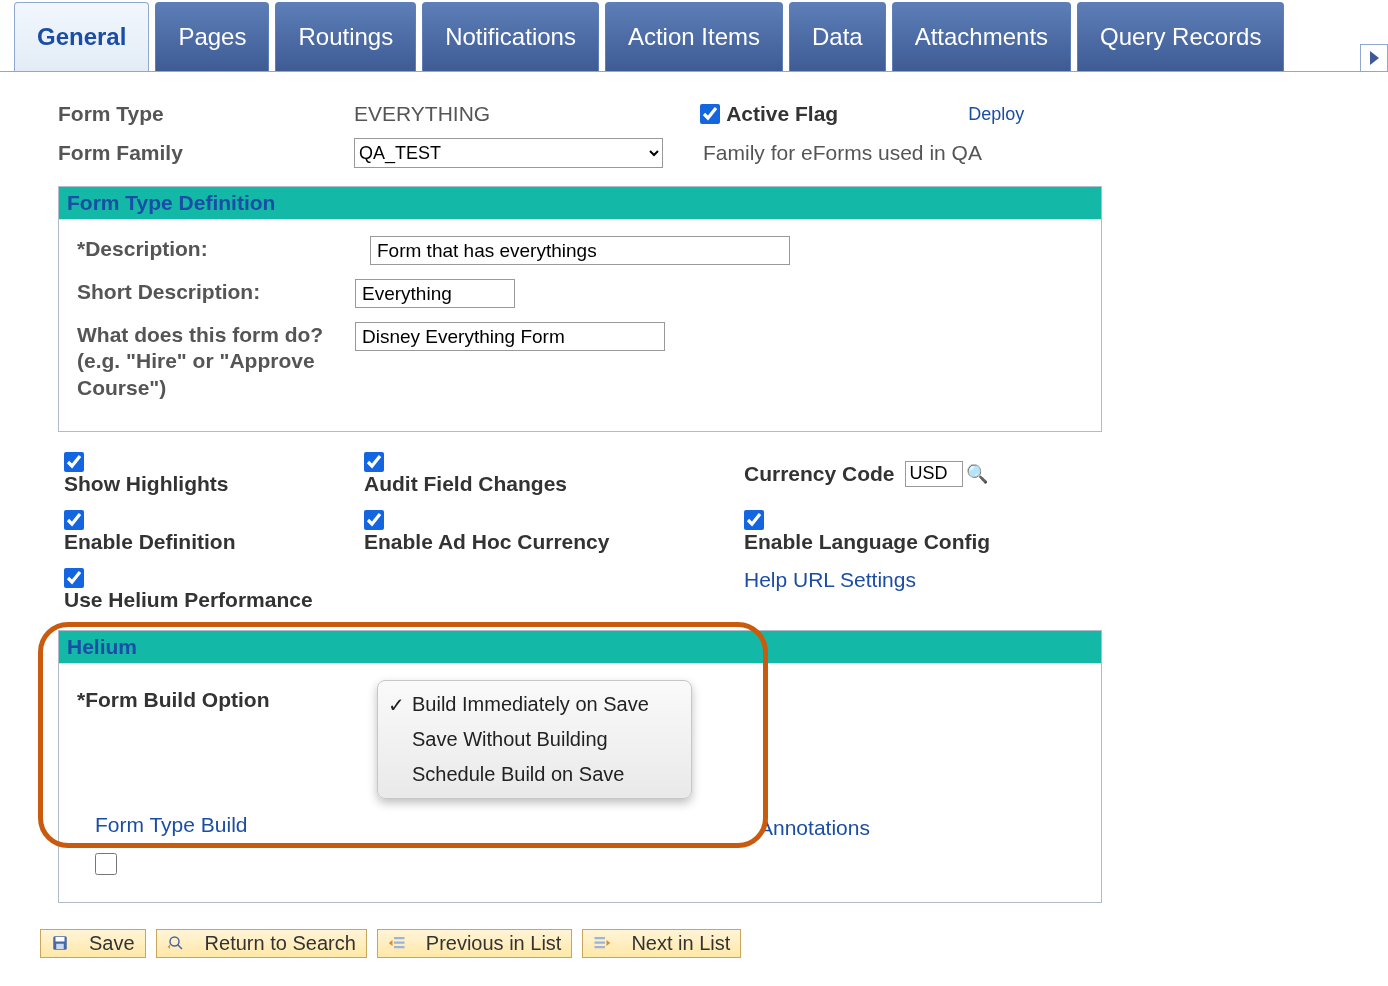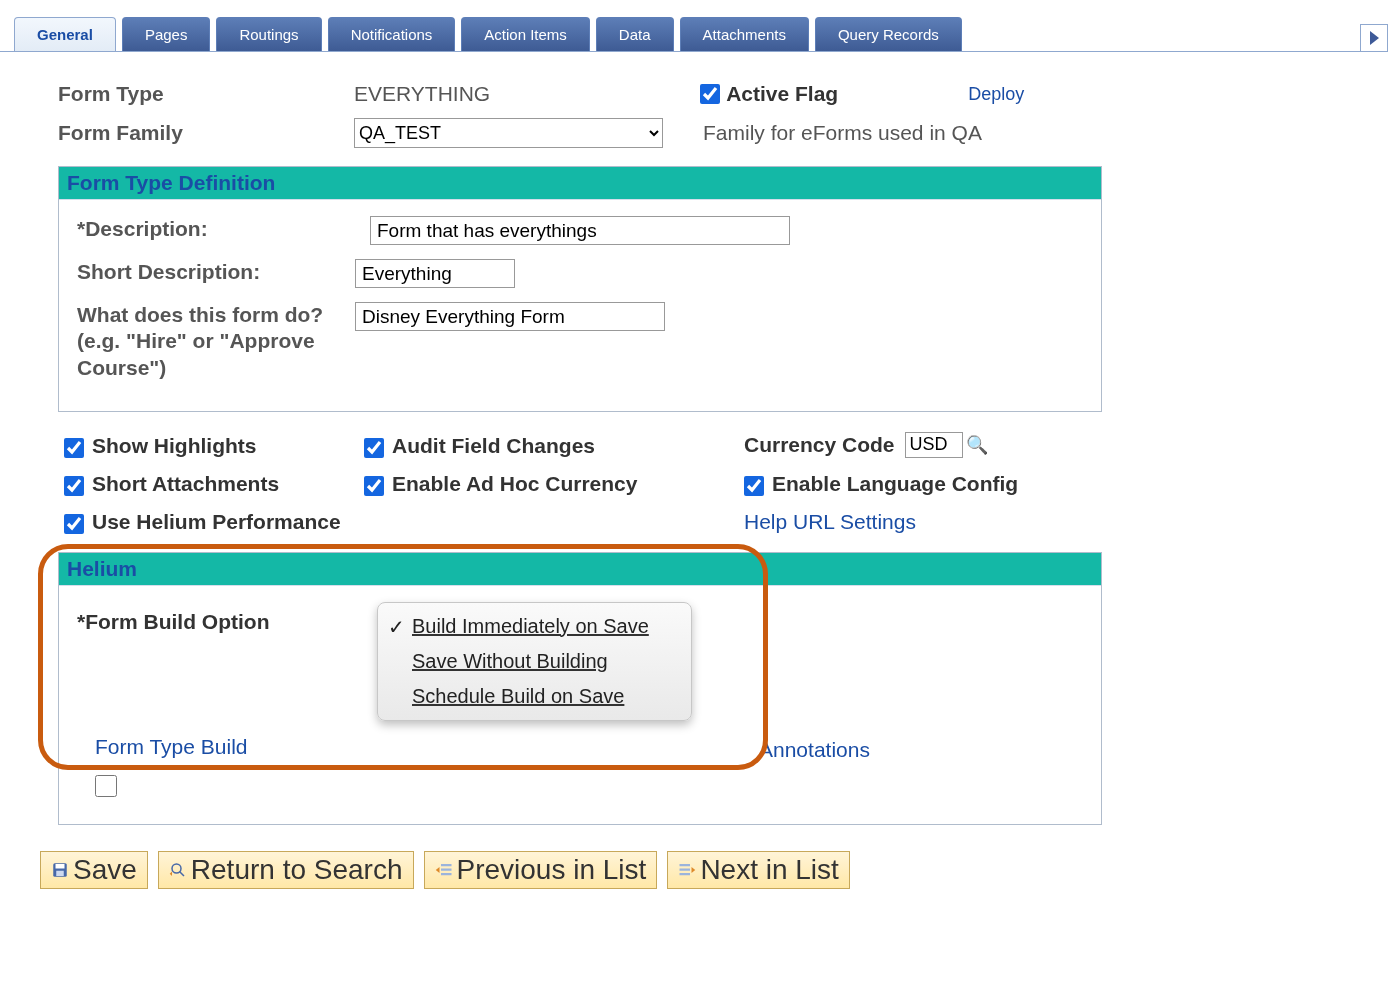--- a/index.html
+++ b/index.html
@@ -1,26 +1,26 @@
 <!DOCTYPE html>
 <html><head>
 <meta charset="utf-8">
 <style>
 * { box-sizing: border-box; margin: 0; padding: 0; }
 body { font-family: Arial, Helvetica, sans-serif; font-size: 17px; color: #333; background: #fff; width: 1388px; }
 
 
 .tab-row { display: flex; align-items: stretch; border-bottom: 1px solid #8fa8cf; padding-left: 14px; padding-top: 2px; }
 .tab {
-  display: inline-flex; align-items: center; padding: 8px 22px;
+  display: inline-flex; align-items: center; padding: 20px 22px;
   border: 1px solid #5d7eb7; border-bottom: none;
   border-top-left-radius: 4px; border-top-right-radius: 4px;
   margin-right: 6px; font-weight: 400; color: #fff;
   background: linear-gradient(#5d7eb7, #3e5b94);
-  cursor: pointer; font-size: 15px; margin-top: 15px;
+  cursor: pointer; font-size: 24px;
 }
 .tab.active {
   background: linear-gradient(#f2f7fd, #e3ecf6); color: #1a4da5; font-weight: 700;
   border-color: #8fa8cf;
 }
 .tab-end { margin-left: auto; width: 28px; height: 27px; align-self: flex-end; border: 1px solid #8fa8cf; border-bottom: none; display:flex; align-items:center; justify-content:center; background:#fff; }
 .tab-end-icon { width:0;height:0;border-left:9px solid #3d5a98;border-top:7px solid transparent;border-bottom:7px solid transparent; }
 
 
 .content { padding: 30px 14px 30px 58px; }
@@ -43,54 +43,54 @@
 
 .def-row { display:flex; align-items:flex-start; margin-bottom: 14px; }
 .def-lbl { font-weight:700; color:#555; width: 278px; font-size:21px; line-height:1.25; }
 input.txt { border:1px solid #999; height:29px; font-size:19px; padding:2px 6px; }
 .txt.desc { width: 420px; margin-left: 15px; }
 .txt.short { width: 160px; }
 .txt.whatdo { width: 310px; }
 
 
 .chk-grid { display:grid; grid-template-columns: 300px 380px 350px; row-gap:14px; margin-top:20px; margin-left:6px; }
-.chk { display:flex; align-items:flex-end; font-weight:700; color:#333; font-size:21px; }
+.chk { display:flex; align-items:flex-start; font-weight:700; color:#333; font-size:21px;flex-direction:column; }
 .chk input[type=checkbox] { width:20px; height:20px; margin-right:8px; accent-color:#1466e0; }
 .currency-wrap { display:flex; align-items:center; font-weight:700; font-size:21px; }
 .currency-wrap input { width:58px; height:26px; margin-left:10px; border:1px solid #999; font-size:18px; padding:1px 4px; }
 .lookup-icon { margin-left:4px; font-size:18px; color:#777; cursor:pointer; }
 .help-link { color:#1a4da5; cursor:pointer; font-weight:400; font-size:21px; }
 
 
 .helium-wrap { position:relative; width: 1044px; margin-top:12px; }
 .highlight-ring { position:absolute; left:-20px; top:-8px; width:730px; height:226px; border:5px solid #c95b0f; border-radius:30px; pointer-events:none; z-index:3; }
 .groupbox.helium { width: 1044px; }
 .helium-body { padding:16px 18px 22px 18px; }
 .fbo-row { display:flex; align-items:flex-start; }
 .fbo-lbl { font-weight:700; font-size:21px; width: 300px; padding-top:8px; }
 .dropdown {
   position:relative; width:315px; border:1px solid #c7c7c7; border-radius:8px;
   background: linear-gradient(#fafafa,#e9e9e9);
   box-shadow: 0 4px 10px rgba(0,0,0,0.25);
-  padding: 6px 0; z-index:5;text-decoration:underline;
+  padding: 6px 0; z-index:5;
 }
 .dropdown-item { padding:6px 16px 6px 34px; font-size:20px; color:#222; position:relative; cursor:pointer; }
 .dropdown-item.selected::before { content:"\2713"; position:absolute; left:10px; }
 .ftb-link { margin-top:14px; margin-left:18px; color:#1a4da5; font-size:21px; cursor:pointer; display:inline-block; }
 .anno-link { position:absolute; left: 700px; bottom: 62px; color:#1a4da5; font-size:21px; cursor:pointer; z-index:1; }
 .disable-row { margin-top:16px; margin-left:18px; }
 .disable-row input[type=checkbox] { width:22px; height:22px; margin-right:8px; accent-color:#1466e0; }
 .disable-row-lbl { font-weight:700; font-size:21px; vertical-align:middle; }
 
 
 .button-row { margin-top: 26px; margin-left: -18px; display:flex; gap:10px; }
 .pbtn {
-  display:inline-flex; align-items:center; gap:4px;
+  display:inline-flex; align-items:center; gap:20px;
   border:1px solid #c7a85a; background: linear-gradient(#fff4d8,#ffe8a7);
-  padding:2px 10px; font-size:28px; cursor:pointer; color:#333;
+  padding:2px 10px; font-size:20px; cursor:pointer; color:#333;
 }
 .pbtn svg { width:18px; height:18px; }
 </style>
 </head>
 <body>
 
 <div class="tab-row">
   <div class="tab active">General</div>
   <div class="tab">Pages</div>
   <div class="tab">Routings</div>
@@ -157,21 +157,21 @@
         <span>Audit Field Changes</span>
       </label>
     <div class="currency-wrap">
       <span>Currency Code</span>
       <input value="USD" style="">
       <span class="lookup-icon">🔍</span>
     </div>
 
     <label class="chk">
         <input type="checkbox" checked="" style="">
-        <span>Short Attachments</span>
+        <span>Enable Definition</span>
       </label>
     <label class="chk">
         <input type="checkbox" checked="" style="">
         <span>Enable Ad Hoc Currency</span>
       </label>
     <label class="chk">
         <input type="checkbox" checked="" style="">
         <span>Enable Language Config</span>
       </label>
 

